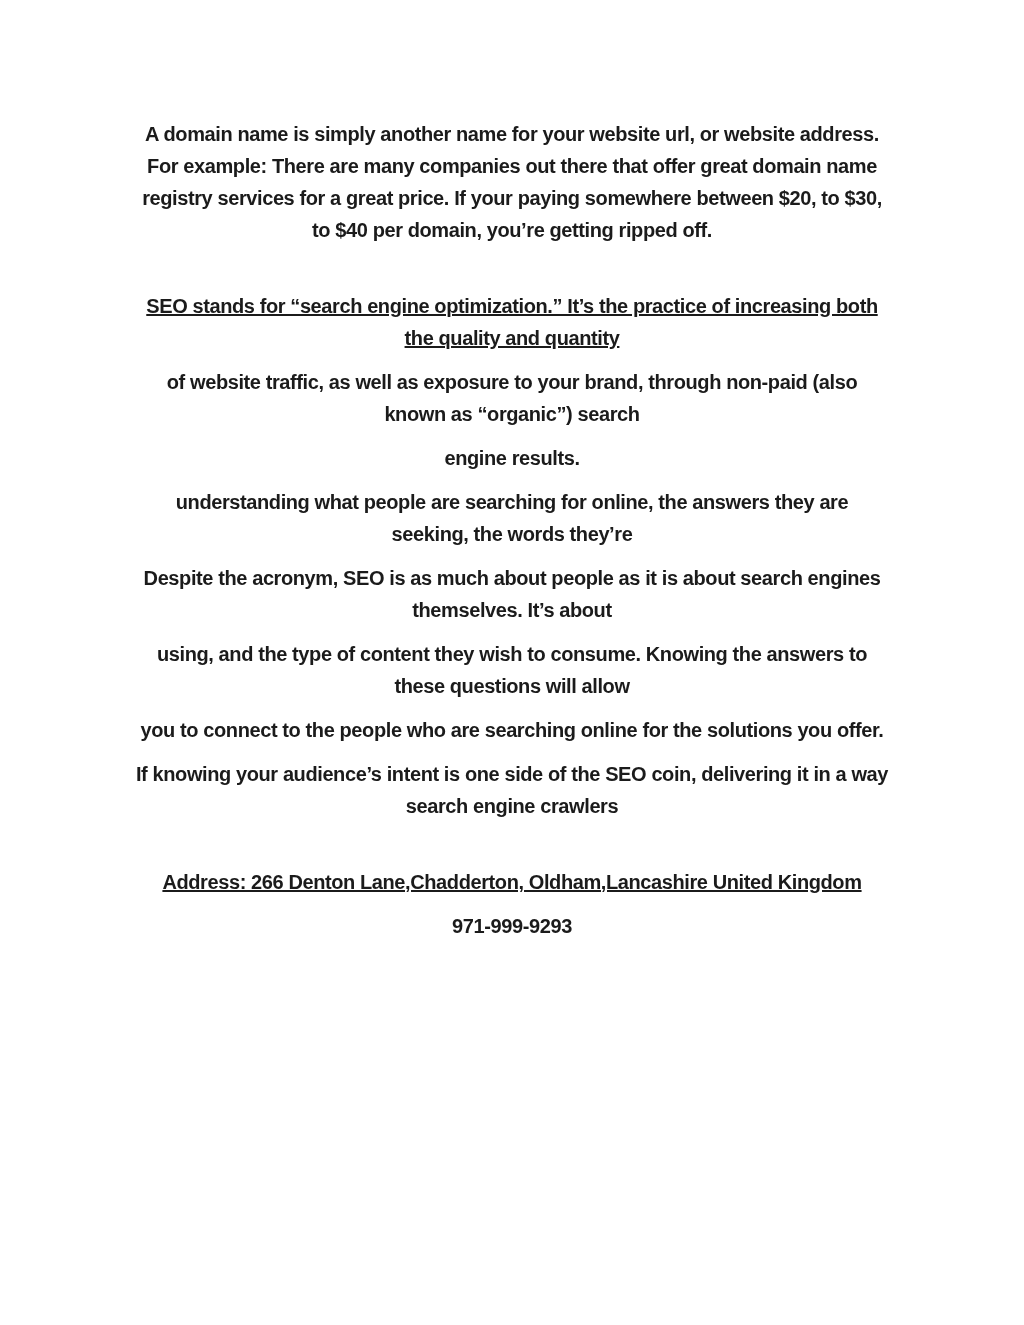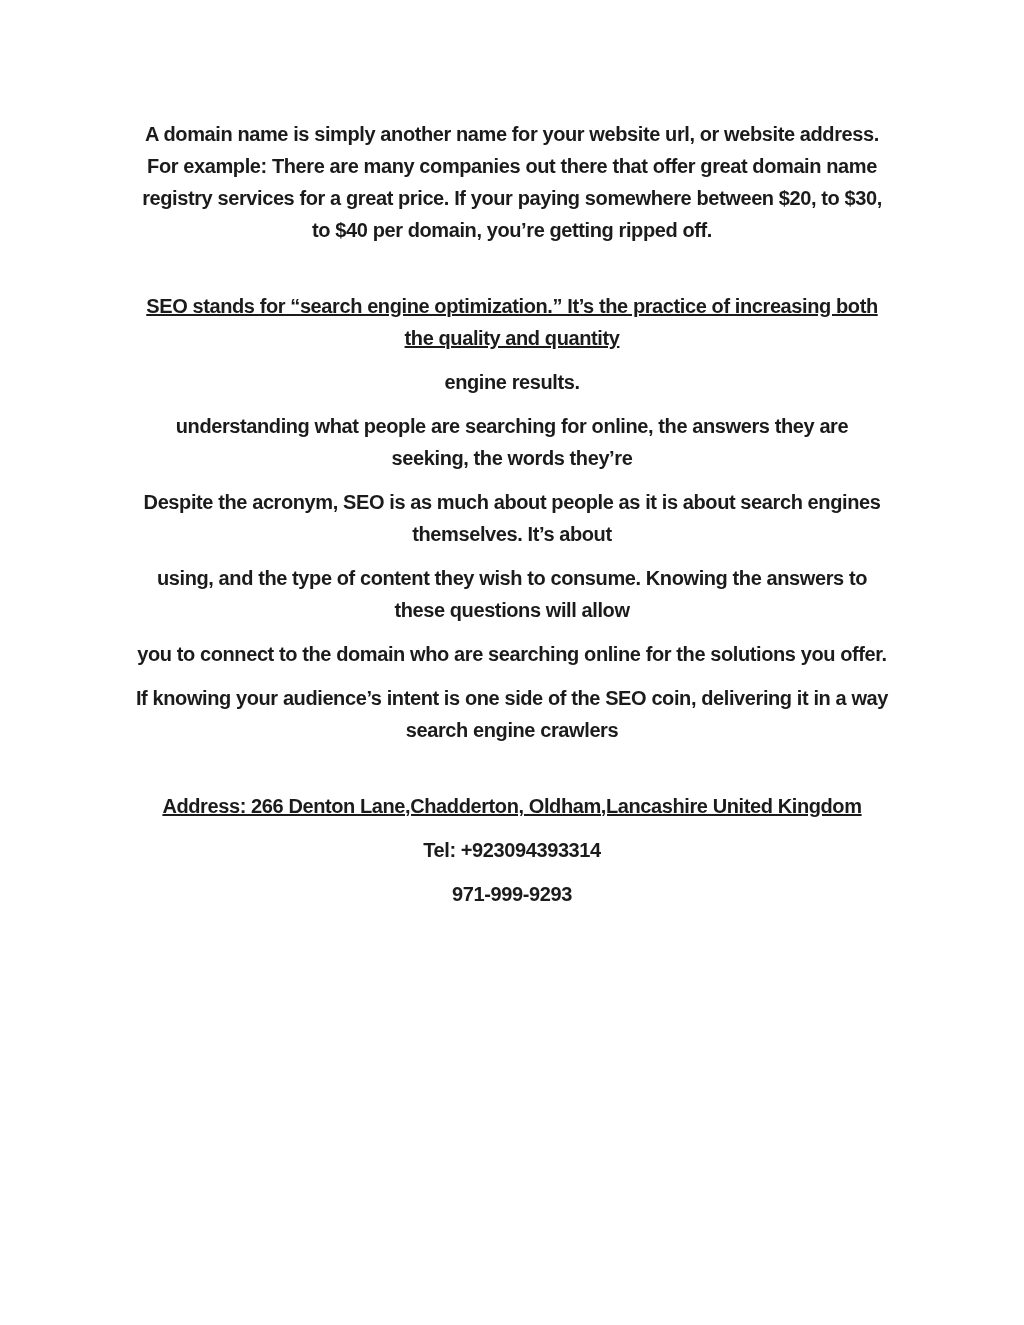--- a/index.html
+++ b/index.html
@@ -38,26 +38,27 @@
 </head>
 <body>
 
 <div class="page" style="background: rgb(255, 255, 255); color: rgb(27, 27, 27);">
     <p class="para">A domain name is simply another name for your website url, or website address.
 For example: There are many companies out there that offer great domain name
 registry services for a great price. If your paying somewhere between $20, to $30,
 to $40 per domain, you’re getting ripped off.</p>
     <p class="para gap-before">SEO stands for “search engine optimization.” It’s the practice of increasing both
 the quality and quantity</p>
+    <p class="para">of website traffic, as well as exposure to your brand, through non-paid (also
+known as “organic”) search</p>
     <p class="para">engine results.</p>
     <p class="para">understanding what people are searching for online, the answers they are
 seeking, the words they’re</p>
     <p class="para">Despite the acronym, SEO is as much about people as it is about search engines
 themselves. It’s about</p>
     <p class="para">using, and the type of content they wish to consume. Knowing the answers to
 these questions will allow</p>
-    <p class="para">you to connect to the domain who are searching online for the solutions you offer.</p>
+    <p class="para">you to connect to the people who are searching online for the solutions you offer.</p>
     <p class="para">If knowing your audience’s intent is one side of the SEO coin, delivering it in a way
 search engine crawlers</p>
     <p class="para gap-before">Address: 266 Denton Lane,Chadderton, Oldham,Lancashire United Kingdom</p>
-    <p class="para">Tel: +923094393314</p>
     <p class="para">971-999-9293</p>
   </div>
 
 </body></html>

